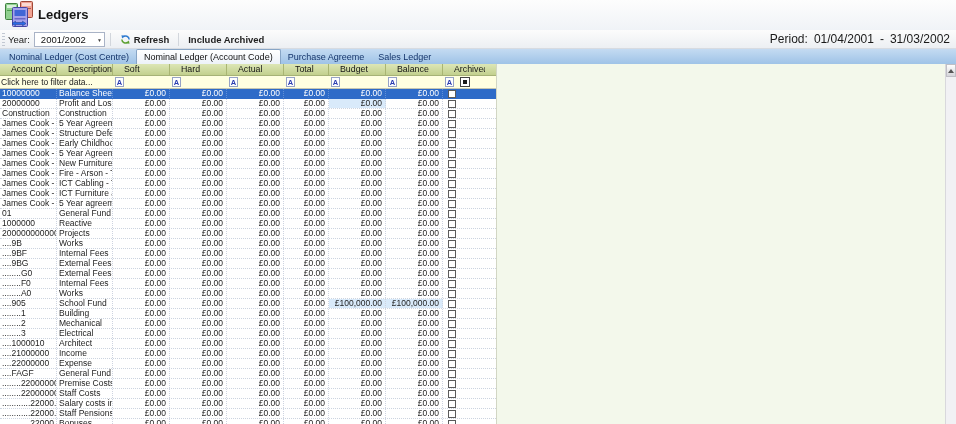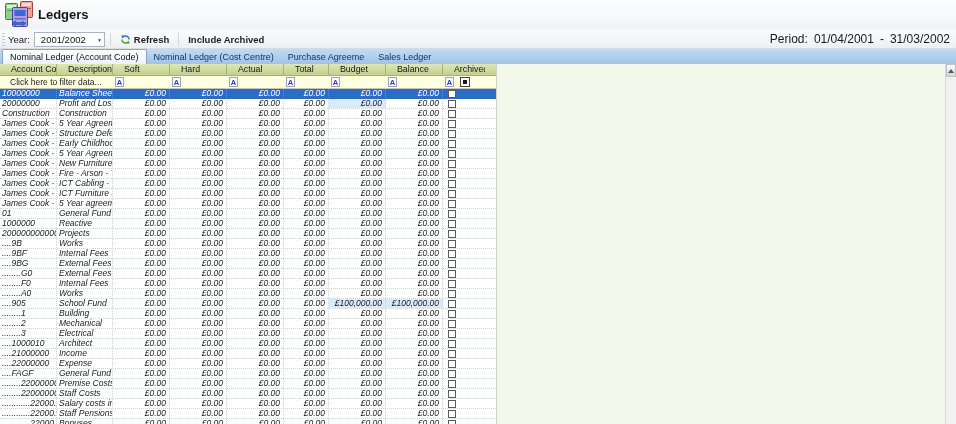--- a/index.html
+++ b/index.html
@@ -43,29 +43,29 @@
 
   .header-row { display:flex; height:12px; background:linear-gradient(#dde6b6,#c2d08e);
                 border-bottom:1px solid #a6b277; font-size:8.8px; color:#151515; }
   .hcell { border-right:1px solid #a9b573; padding-left:11px; line-height:11px;
            overflow:hidden; white-space:nowrap; }
   .hcell:last-child { border-right:none; }
 
   .filter-row { display:flex; height:13px; background:#ffffe1; border-bottom:1px solid #c6c6b2;
                 align-items:center; font-size:8.5px; color:#222; }
   .fcell { display:flex; align-items:center; overflow:visible; }
-  .fprompt { padding-left:10px; white-space:nowrap; width:113px; }
+  .fprompt { padding-left:1px; white-space:nowrap; width:113px; }
   .fa { display:inline-block; width:9px; height:10px; border:1px solid #96a2c6; background:#fff;
         color:#2b3db0; font-size:7.5px; font-weight:bold; text-align:center; line-height:10px; margin-left:2px; }
   .fbox { position:relative; width:10px; height:10px; border:1px solid #444; background:#fff; margin-left:6px; }
   .fbox::after { content:""; position:absolute; left:2px; top:2px; width:4px; height:4px; background:#1a1a1a; }
 
   .rows { position:absolute; top:25px; left:0; right:0; bottom:0; overflow:hidden; }
   .r { display:flex; height:10px; font-size:8.5px; line-height:9px; color:#1c1c1c; background:#fff;
-       border-bottom:1px dotted #ccd4e0;font-style:italic; }
+       border-bottom:1px dotted #ccd4e0; }
   .cell { border-right:1px dotted #ced4e0; padding:0 2px; overflow:hidden; white-space:nowrap;
           display:flex; align-items:center; }
   .num { justify-content:flex-end; padding-right:3px; }
   .hl { background:#d9eafa; }
   .r.sel { background:#2e6bc8; color:#fff; border-bottom:1px solid #2e6bc8; }
   .r.sel .cell { border-right-color:rgba(255,255,255,0.25); }
   .cbcell { justify-content:flex-start; padding-left:5px; border-right:none; }
   .cb { width:8px; height:8px; border:1px solid #5a5a5a; background:#fff; flex:0 0 auto; }
 
   .c0{width:57px}.c1{width:56px}.c2{width:57px}.c3{width:57px}.c4{width:57px}
@@ -124,22 +124,22 @@
     <div class="spacer"></div>
     <div class="period">
       <span>Period:</span>
       <span>01/04/2001</span>
       <span>-</span>
       <span>31/03/2002</span>
     </div>
   </div>
 
   <div class="tabstrip">
+      <div class="tab">Nominal Ledger (Cost Centre)</div>
       <div class="tab selected">Nominal Ledger (Account Code)</div>
-      <div class="tab">Nominal Ledger (Cost Centre)</div>
       <div class="tab">Purchase Agreeme</div>
       <div class="tab">Sales Ledger</div>
     </div>
 
   <div class="content">
     <div class="grid">
       <div class="header-row">
           <div class="hcell c0">Account Code</div>
           <div class="hcell c1">Description</div>
           <div class="hcell c2">Soft</div>

